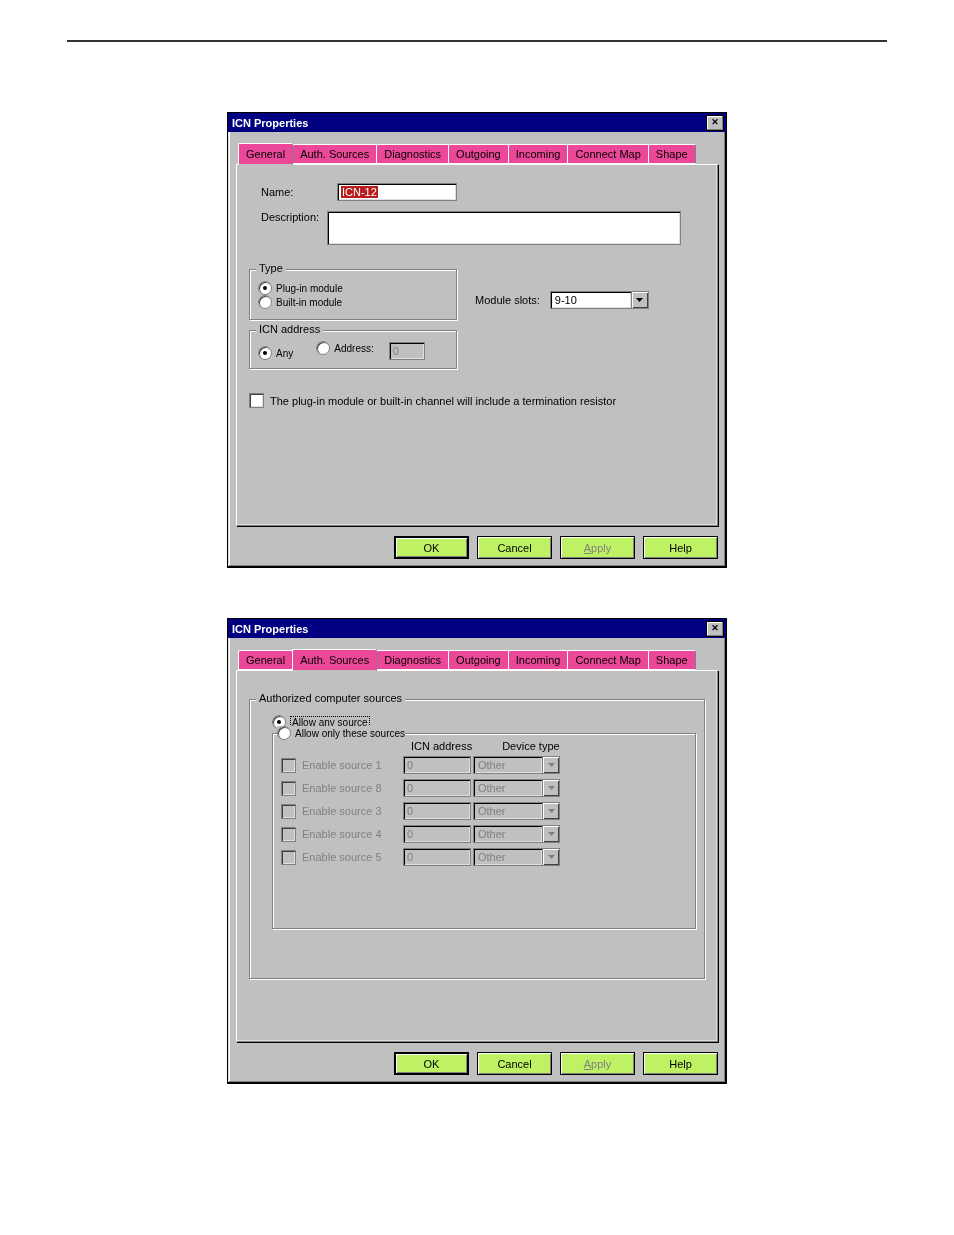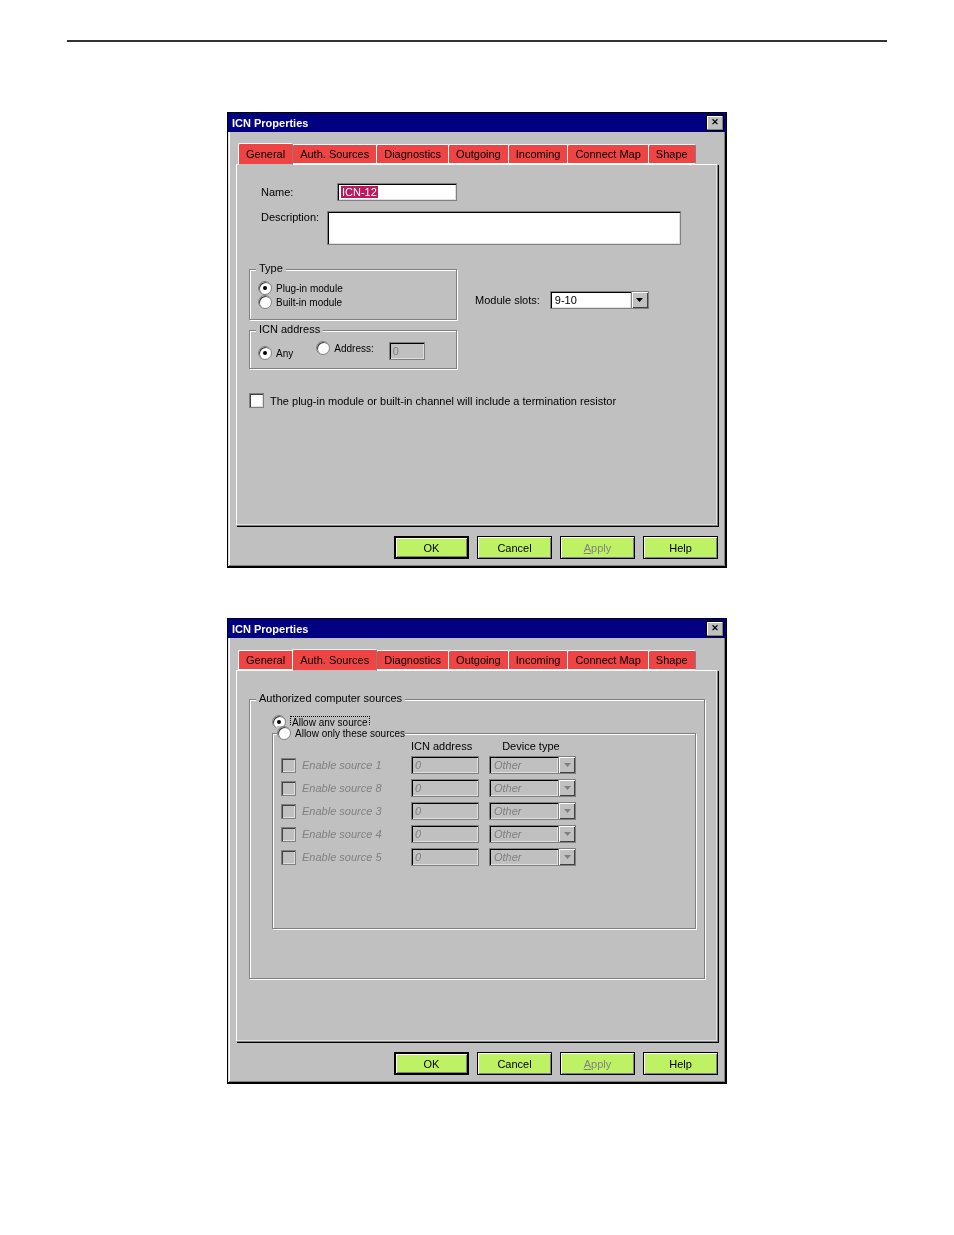--- a/index.html
+++ b/index.html
@@ -47,21 +47,21 @@
   .client {
     padding: 10px 8px 8px 8px;
   }
   
   .tabrow {
     display: flex;
     align-items: flex-end;
     margin-left: 2px;
   }
   .tab {
-    background: #ef4444;
+    background: #ec4899;
     border-top: 1px solid #fff;
     border-left: 1px solid #fff;
     border-right: 1px solid #808080;
     border-top-left-radius: 2px;
     border-top-right-radius: 2px;
     padding: 3px 7px 3px 7px;
     font-size: 11px;
     position: relative;
     margin-right: -1px;
     border-bottom: 1px solid #fff;
@@ -189,27 +189,27 @@
     justify-content: center;
     font-family: inherit;
   }
   .btn.default {
     border: 2px solid #000;
     box-shadow: inset 1px 1px 0 #fff, inset -1px -1px 0 #808080;
   }
   .btn.disabled { color: #808080; }
   .underline-access::first-letter { text-decoration: underline; }
   .selected-text {
-    background: #be185d;
+    background: #b91c1c;
     color: #fff;
     padding: 0 1px;
   }
   
   .src-columns { display:flex; margin-left: 130px; gap: 30px; font-size:11px; margin-bottom:4px;}
-  .src-row { display:flex; align-items:center; margin-bottom:5px; gap:10px;font-style:italic;}
+  .src-row { display:flex; align-items:center; margin-bottom:5px; gap:2px;}
   .src-row .checkbox { width: 120px; }
   .src-row .numbox { width: 60px; }
   .src-row .select .selbox { width: 60px; }
 </style>
 </head>
 <body>
 
 <hr class="pagehr">
 
 <div class="window">

